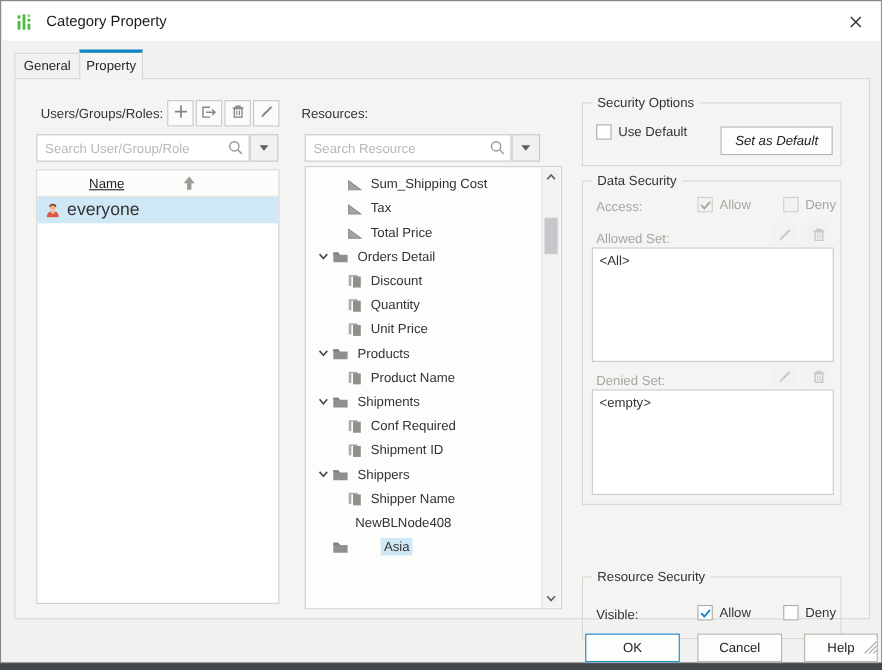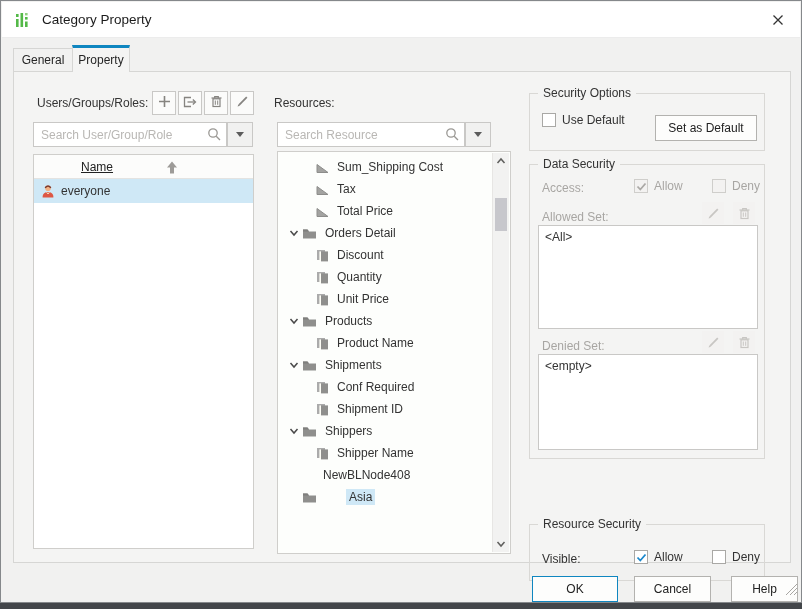--- a/index.html
+++ b/index.html
@@ -41,21 +41,21 @@
             display:flex; align-items:center; justify-content:center; cursor:pointer; }
   .dd-caret { width:0; height:0; border-left:4px solid transparent; border-right:4px solid transparent; border-top:5px solid #5c5c5c; }
 
   
   .user-list { position:absolute; left:32px; top:153px; width:221px; height:395px;
                background:#fff; border:1px solid #cfcecb; }
   .ul-header { position:relative; height:24px; background:#fcfcfb; border-bottom:1px solid #e4e3e1;
                display:flex; align-items:center; padding-left:7px; }
   .ul-header .hdr-text { font-size:12px; color:#222; text-decoration:underline;margin-left:40px; }
   .sort-arrow { position:absolute; left:132px; top:5px; }
-  .user-row { height:24px; display:flex; align-items:center; padding-left:7px; font-size:12px; color:#333; }
+  .user-row { height:24px; display:flex; align-items:center; padding-left:7px; font-size:16px; color:#333; }
   .user-row.selected { background:#cfe8f6; }
   .user-row .uicon { width:14px; height:14px; margin-right:6px; display:inline-flex; }
 
   
   .tree-box { position:absolute; left:276px; top:150px; width:234px; height:403px;
               background:#fdfefc; border:1px solid #cfcecb; overflow:hidden; }
   .tree-rows { position:absolute; left:0; top:4px; right:18px; }
   .tree-row { height:22px; display:flex; align-items:center; font-size:12px; color:#333; white-space:nowrap; }
   .tree-row .sp16 { display:inline-block; width:16px; flex:none; }
   .tree-row .chev { display:inline-flex; width:16px; justify-content:center; flex:none; }
@@ -75,21 +75,21 @@
   .gb3 { left:528px; top:490px; width:236px; height:57px;margin-top:33px; }
 
   .cb-row { position:absolute; display:flex; align-items:center; gap:6px; font-size:12px; color:#333; cursor:pointer; }
   .cb-row.dim { color:#a8a6a3; }
   .cb { width:14px; height:14px; background:#fff; border:1px solid #a9a8a5; display:inline-flex; align-items:center; justify-content:center; flex:none; }
   .cb.disabled { background:#f3f2f1; border-color:#cfcecb; }
 
   .btn { background:#fdfdfc; border:1px solid #b3b2af; font-size:12px; color:#222;
          display:flex; align-items:center; justify-content:center; cursor:pointer;
          font-family:"Liberation Sans",sans-serif; }
-  .set-default { position:absolute; left:125px; top:21px; width:102px; height:26px; }
+  .set-default { position:absolute; left:125px; top:21px; width:102px; height:26px;font-style:italic; }
 
   .mini-tile { position:absolute; width:22px; height:22px; background:#f3f2f1; display:flex; align-items:center; justify-content:center; cursor:pointer; }
   .set-box { position:absolute; left:8px; width:220px; background:#fff; border:1px solid #c9c8c6;
              font-size:12px; color:#333; padding:4px 6px; }
 
   .inner-label { position:absolute; font-size:12px; }
   .dim-text { color:#a8a6a3; }
 
   
   .footer-btn { position:absolute; top:575px; height:26px; }

